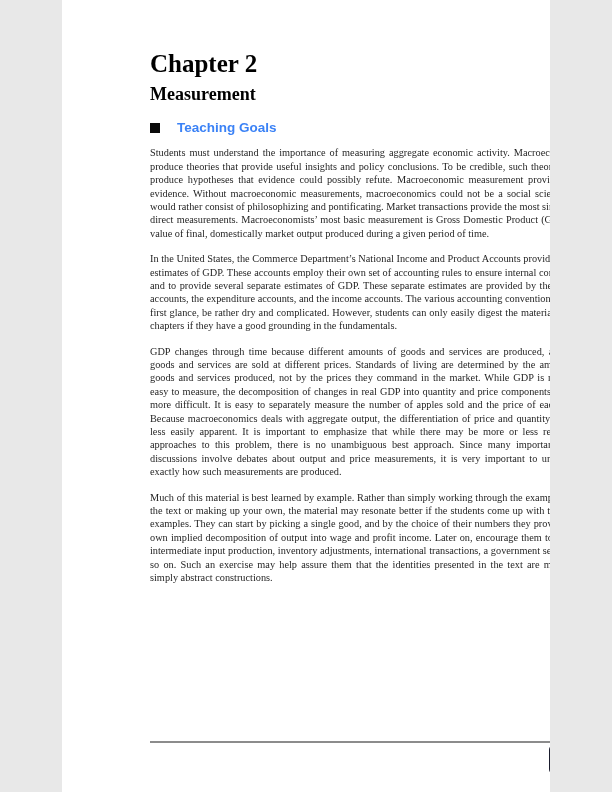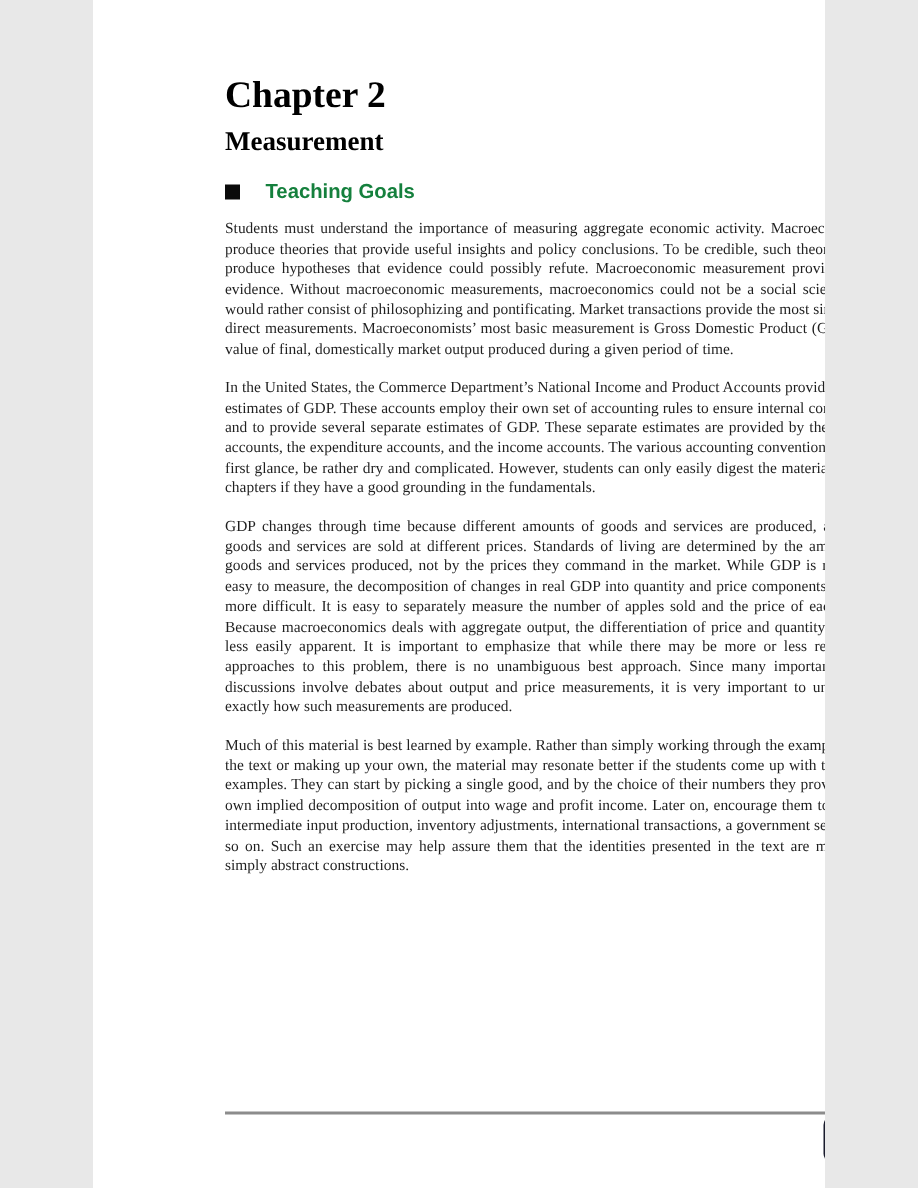--- a/index.html
+++ b/index.html
@@ -35,21 +35,21 @@
     margin: 7px 0 0 0;
     line-height: 1.1;
   }
   .section-heading {
     display: flex;
     align-items: center;
     margin: 16px 0 11px 0;
     font-family: "Liberation Sans", sans-serif;
     font-weight: bold;
     font-size: 13.5px;
-    color: #15803d;
+    color: #3b82f6;
   }
   .square-bullet {
     width: 10px;
     height: 10px;
     background: #0a0a0a;
     margin-right: 17px;
     flex: 0 0 auto;
   }
   .body-para {
     font-size: 10.3px;

